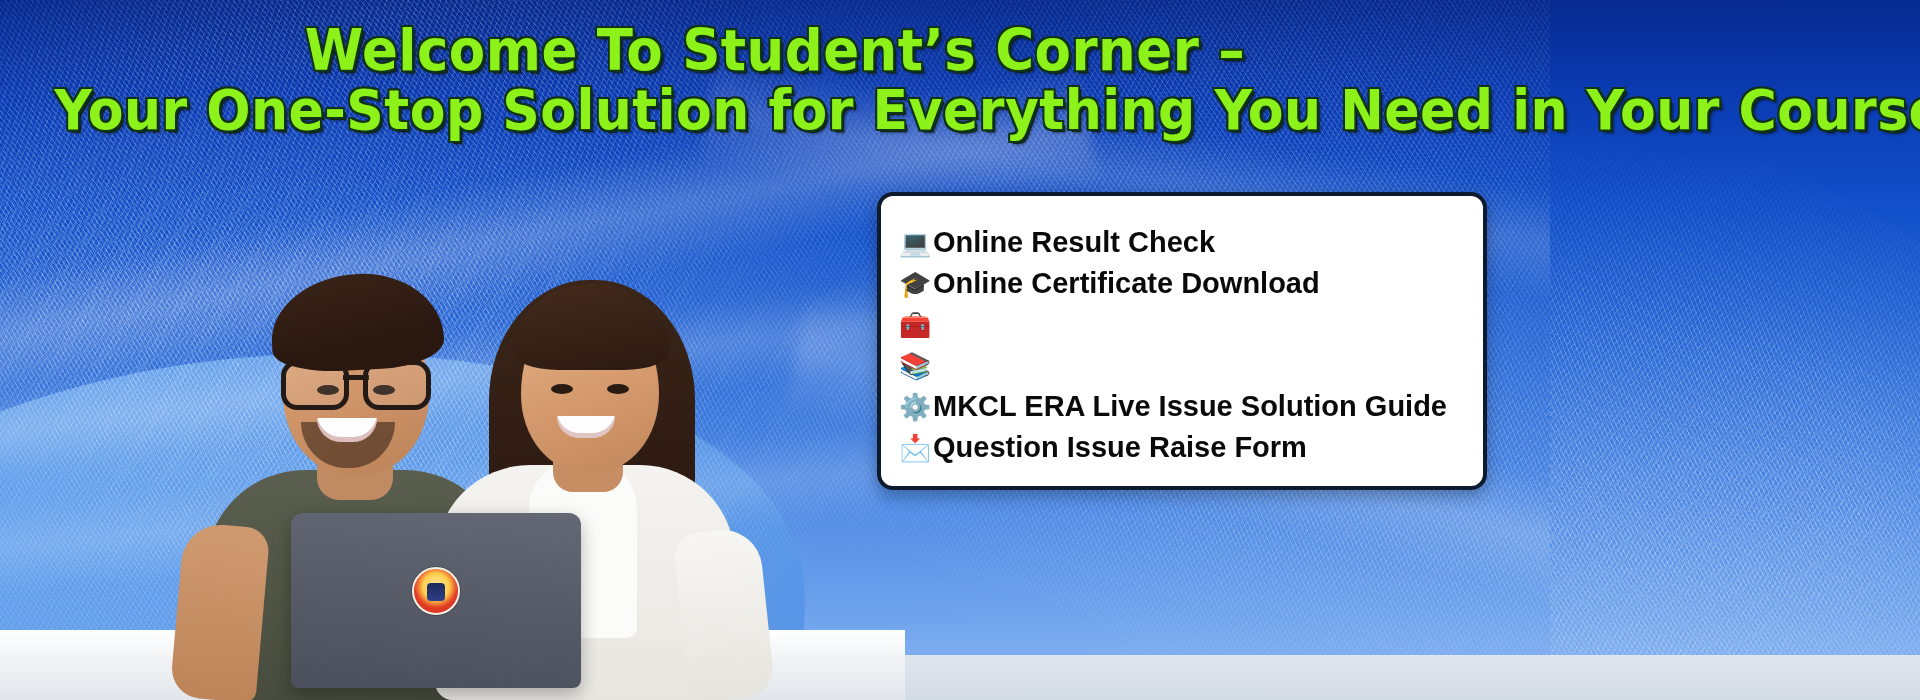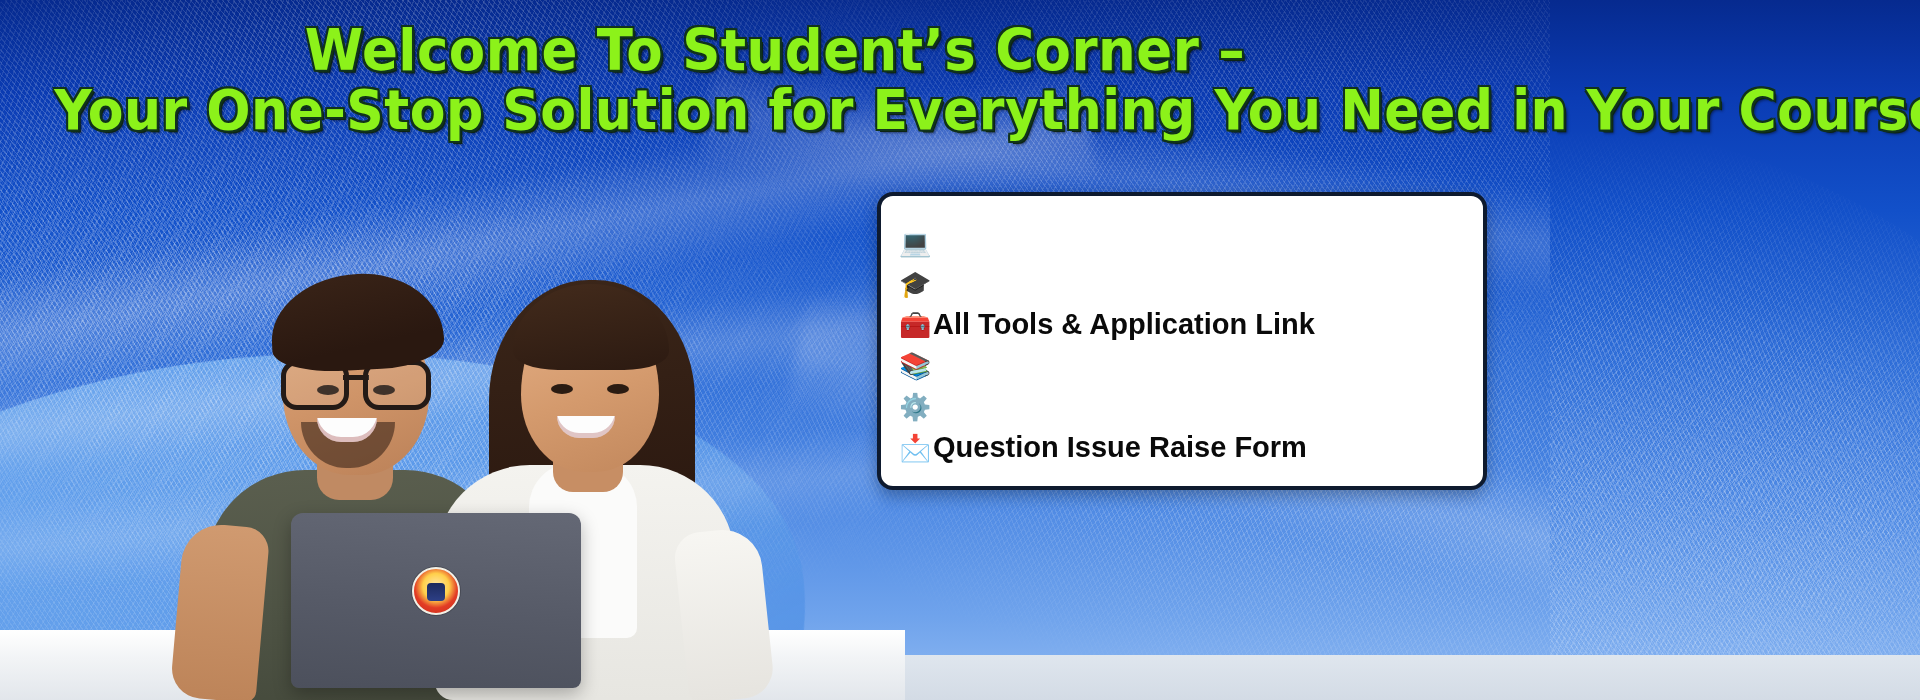--- a/index.html
+++ b/index.html
@@ -443,37 +443,39 @@
   <div class="headline">
     <span class="hl-line hl1">Welcome To Student’s Corner –</span>
     <span class="hl-line hl2">Your One-Stop Solution for Everything You Need in Your Course</span>
   </div>
 
   <div class="card">
     <ul class="feature-list">
 
       <li class="feature-item">
         <span class="feature-icon">💻</span>
+        <span class="feature-label">Online Result Check</span>
       </li>
 
       <li class="feature-item">
         <span class="feature-icon">🎓</span>
+        <span class="feature-label">Online Certificate Download</span>
       </li>
 
       <li class="feature-item">
         <span class="feature-icon">🧰</span>
-        <span class="feature-label">All Tools &amp; Application Link</span>
       </li>
 
       <li class="feature-item">
         <span class="feature-icon">📚</span>
       </li>
 
       <li class="feature-item">
         <span class="feature-icon">⚙️</span>
+        <span class="feature-label">MKCL ERA Live Issue Solution Guide</span>
       </li>
 
       <li class="feature-item">
         <span class="feature-icon">📩</span>
         <span class="feature-label">Question Issue Raise Form</span>
       </li>
 
     </ul>
   </div>
 

